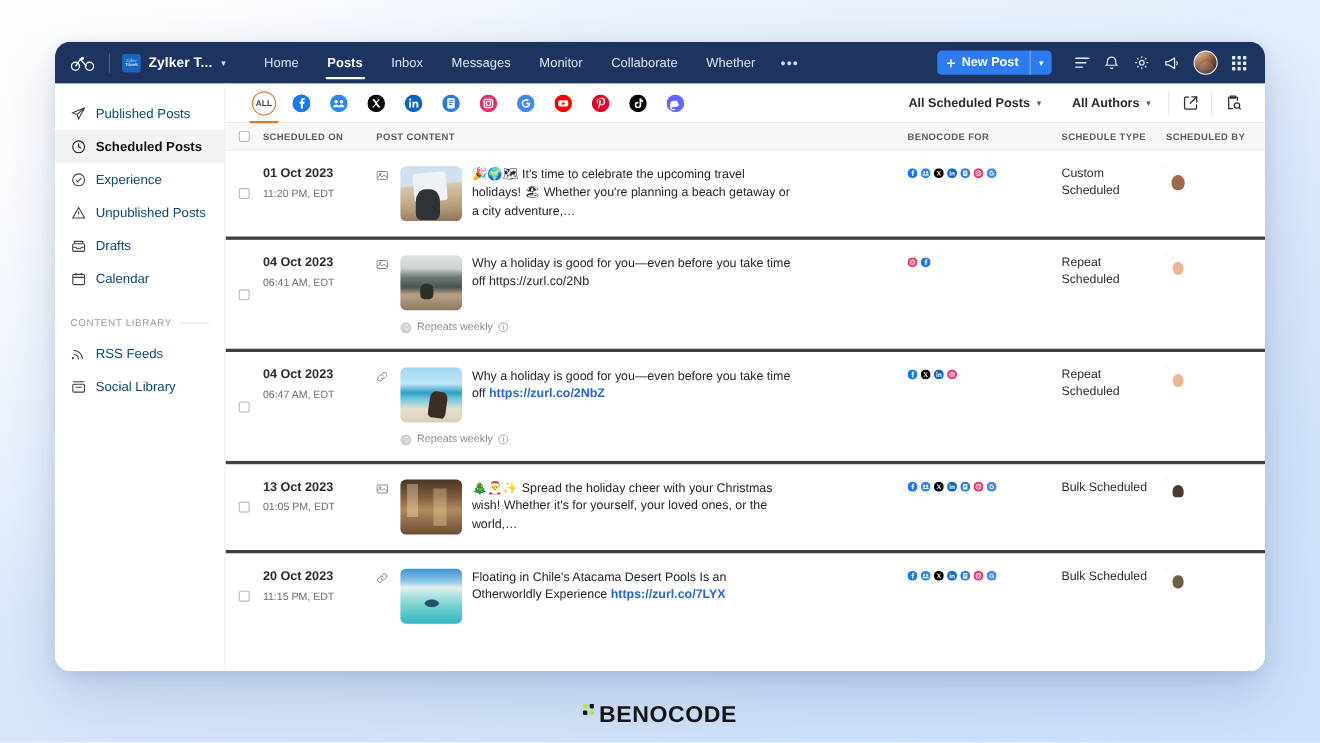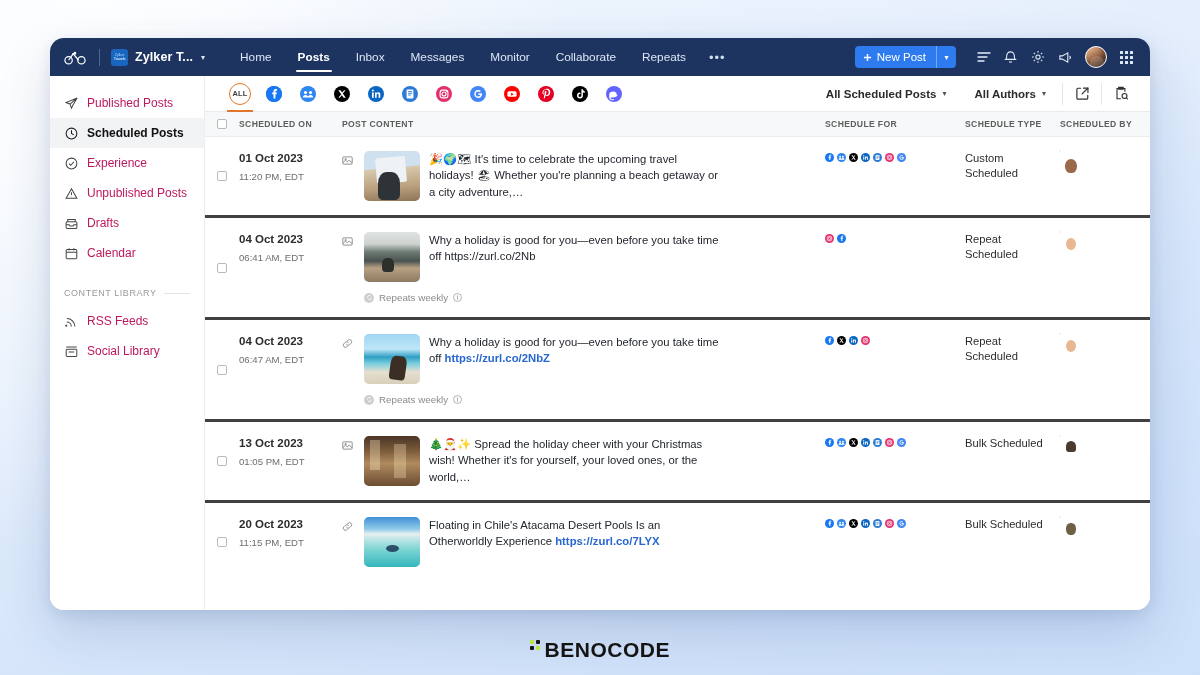--- a/index.html
+++ b/index.html
@@ -51,21 +51,21 @@
     background:#fff; border-radius:2px;
   }
   .nav-more{ font-size:13px; color:#cfdcee; padding:0 10px; letter-spacing:1px; }
   .nav-right{ margin-left:auto; display:flex; align-items:center; gap:0; }
   .newpost{
     display:flex;align-items:center; height:22px; background:#2e7bf0;
     border-radius:4px; overflow:hidden; margin-right:14px;
   }
   .newpost .np-main{
     display:flex;align-items:center;gap:5px; padding:0 10px 0 8px; height:100%;
-    font-size:11.5px; font-weight:400; color:#fff;
+    font-size:11.5px; font-weight:700; color:#fff;
   }
   .newpost .np-split{
     width:20px;height:100%; display:flex;align-items:center;justify-content:center;
     border-left:1px solid rgba(255,255,255,.35); font-size:8px;
   }
   .nav-ic{ width:27px;height:27px; display:flex;align-items:center;justify-content:center; color:#e4ecf8; }
   .avatar-nav{
     width:22px;height:22px;border-radius:50%; margin:0 6px 0 7px;
     background:linear-gradient(150deg,#e9b38a 10%,#8c5a3c 55%,#3b2a22 100%);
     box-shadow:inset -3px -2px 4px rgba(0,0,0,.28);
@@ -78,21 +78,21 @@
   .grid-ic{ display:grid; grid-template-columns:repeat(3,3px); gap:2px; }
   .grid-ic i{ width:3px;height:3px;background:#dfe8f6;border-radius:.5px;display:block; }
 
   
   .body-row{ display:flex; flex:1; min-height:0; }
 
   
   .sidebar{ width:155px; flex:0 0 155px; background:#fff; border-right:1px solid #ededed; padding-top:12px; }
   .side-item{
     display:flex; align-items:center; gap:9px; height:30px; padding:0 0 0 14px;
-    font-size:12px; color:#be185d; position:relative;
+    font-size:12px; color:#0c4a6e; position:relative;
   }
   .side-item .si-ic{ width:14px; display:flex; align-items:center; justify-content:center; color:#4a4a4a; }
   .side-item.active{ background:#f2f3f5; font-weight:700; color:#111; }
   .side-sec{
     font-size:9px; letter-spacing:.55px; color:#9a9a9a; padding:0 14px;
     margin:20px 0 8px; display:flex; align-items:center; gap:8px; white-space:nowrap;
   }
   .side-sec .rule{ flex:1; height:1px; background:#e3e3e3; }
 
   
@@ -235,21 +235,21 @@
       <span class="chev">▾</span>
     </div>
 
     <div class="nav-links">
       <div class="nav-link">Home</div>
       <div class="nav-link active">Posts</div>
       <div class="nav-link">Inbox</div>
       <div class="nav-link">Messages</div>
       <div class="nav-link">Monitor</div>
       <div class="nav-link">Collaborate</div>
-      <div class="nav-link">Repeats</div>
+      <div class="nav-link">Whether</div>
       <div class="nav-more">•••</div>
     </div>
 
     <div class="nav-right">
       <div class="newpost">
         <div class="np-main">
           <svg width="9" height="9" viewBox="0 0 10 10" stroke="#fff" stroke-width="1.6">
             <path d="M5 1v8M1 5h8"></path>
           </svg>
           <span>New Post</span>
@@ -509,21 +509,21 @@
           </div>
         </div>
       </div>
 
       <div class="tbl-head">
         <div class="c-chk">
             <span class="chkbox"></span>
           </div>
         <div class="c-on">SCHEDULED ON</div>
         <div class="c-content">POST CONTENT</div>
-        <div class="c-for">SCHEDULE FOR</div>
+        <div class="c-for">BENOCODE FOR</div>
         <div class="c-type">SCHEDULE TYPE</div>
         <div class="c-by">SCHEDULED BY</div>
       </div>
 
       <div class="tbl-scroll" id="rows-host">
           <div class="trow">
     <div class="c-chk">
               <span class="chkbox"></span>
             </div>
     <div class="c-on">

